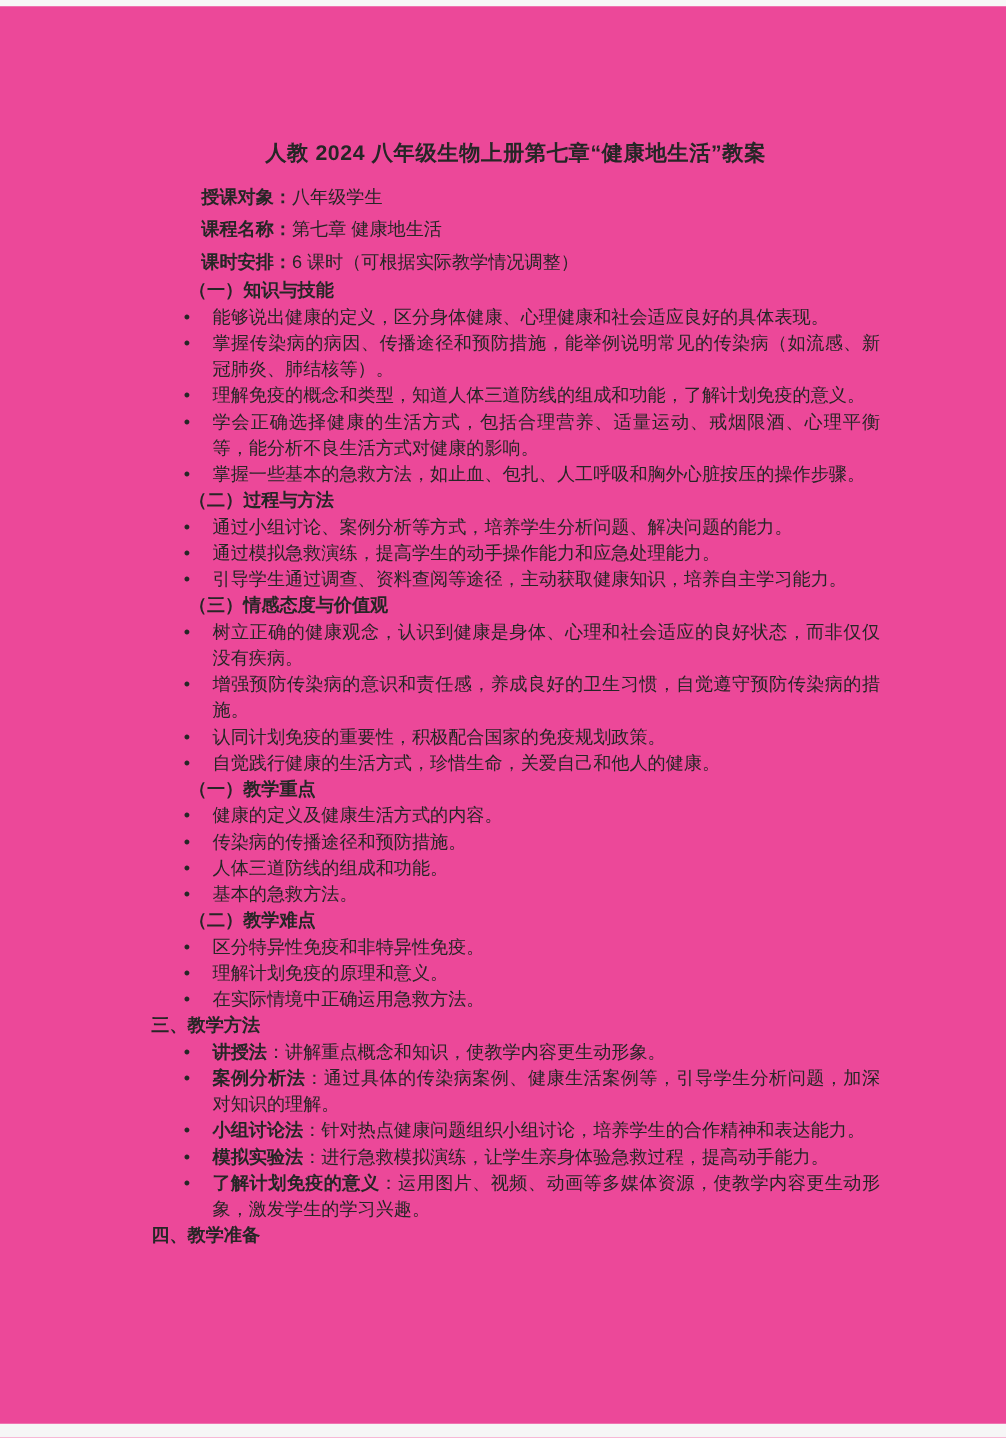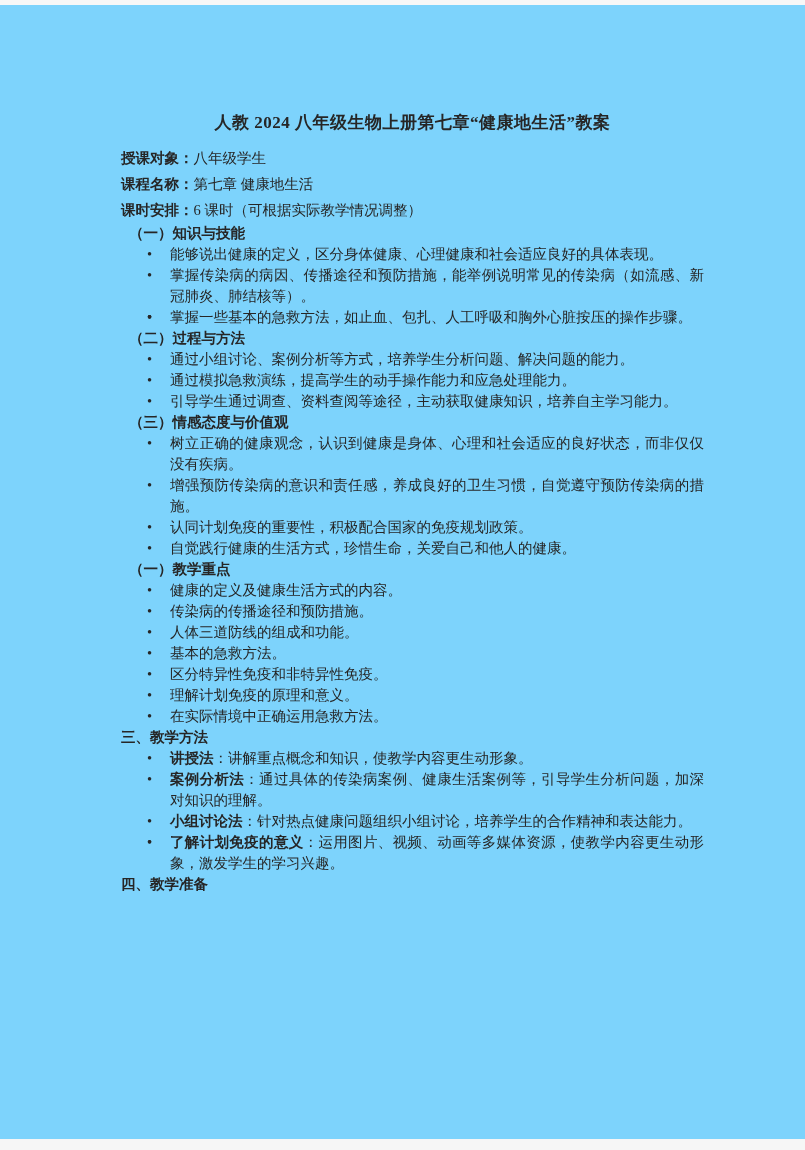--- a/index.html
+++ b/index.html
@@ -4,23 +4,23 @@
 <style>
   html, body {
     margin: 0;
     padding: 0;
     background: #ffffff;
   }
   .page {
     position: relative;
     width: 805px;
     height: 1150px;
-    background: #7dd3fc;
+    background: #ec4899;
     overflow: hidden;
-    font-family: Liberation Serif, serif;
+    font-family: Liberation Sans, sans-serif;
     color: #262626;
   }
   .strip-top {
     position: absolute;
     top: 0; left: 0;
     width: 100%; height: 5px;
     background: #f7f7f7;
   }
   .strip-bottom {
     position: absolute;
@@ -39,32 +39,34 @@
   .doc-title {
     font-size: 17px;
     font-weight: bold;
     text-align: center;
     margin: 0 0 9px 0;
     line-height: 26px;
     letter-spacing: 0.5px;
   }
   .meta-line {
     line-height: 26px;
+    margin-left: 40px;
   }
   .meta-line .meta-label {
     font-weight: bold;
   }
   .sec-heading {
     font-weight: bold;
     line-height: 21px;
   }
   .sub-heading {
     font-weight: bold;
     padding-left: 8px;
     line-height: 21px;
+    margin-left: 22px;
   }
   ul.bullets {
     list-style: none;
     margin: 0;
     padding: 0;
   }
   ul.bullets li {
     position: relative;
     padding-left: 49px;
     text-align: justify;
@@ -106,23 +108,25 @@
       <li>
         <span class="dot">•</span>
         <span>能够说出健康的定义，区分身体健康、心理健康和社会适应良好的具体表现。</span>
       </li>
       <li>
         <span class="dot">•</span>
         <span>掌握传染病的病因、传播途径和预防措施，能举例说明常见的传染病（如流感、新冠肺炎、肺结核等）。</span>
       </li>
       <li>
         <span class="dot">•</span>
-      </li>
-      <li>
-        <span class="dot">•</span>
+        <span>理解免疫的概念和类型，知道人体三道防线的组成和功能，了解计划免疫的意义。</span>
+      </li>
+      <li>
+        <span class="dot">•</span>
+        <span>学会正确选择健康的生活方式，包括合理营养、适量运动、戒烟限酒、心理平衡等，能分析不良生活方式对健康的影响。</span>
       </li>
       <li>
         <span class="dot">•</span>
         <span>掌握一些基本的急救方法，如止血、包扎、人工呼吸和胸外心脏按压的操作步骤。</span>
       </li>
     </ul>
 
     <div class="sub-heading">（二）过程与方法</div>
     <ul class="bullets">
       <li>
@@ -173,20 +177,21 @@
       <li>
         <span class="dot">•</span>
         <span>人体三道防线的组成和功能。</span>
       </li>
       <li>
         <span class="dot">•</span>
         <span>基本的急救方法。</span>
       </li>
     </ul>
 
+    <div class="sub-heading">（二）教学难点</div>
     <ul class="bullets">
       <li>
         <span class="dot">•</span>
         <span>区分特异性免疫和非特异性免疫。</span>
       </li>
       <li>
         <span class="dot">•</span>
         <span>理解计划免疫的原理和意义。</span>
       </li>
       <li>
@@ -204,20 +209,21 @@
       <li>
         <span class="dot">•</span>
         <span><span class="method-lead">案例分析法</span><span>：通过具体的传染病案例、健康生活案例等，引导学生分析问题，加深对知识的理解。</span></span>
       </li>
       <li>
         <span class="dot">•</span>
         <span><span class="method-lead">小组讨论法</span><span>：针对热点健康问题组织小组讨论，培养学生的合作精神和表达能力。</span></span>
       </li>
       <li>
         <span class="dot">•</span>
+        <span><span class="method-lead">模拟实验法</span><span>：进行急救模拟演练，让学生亲身体验急救过程，提高动手能力。</span></span>
       </li>
       <li>
         <span class="dot">•</span>
         <span><span class="method-lead">了解计划免疫的意义</span><span>：运用图片、视频、动画等多媒体资源，使教学内容更生动形象，激发学生的学习兴趣。</span></span>
       </li>
     </ul>
 
     <div class="sec-heading">四、教学准备</div>
 
   </div>

